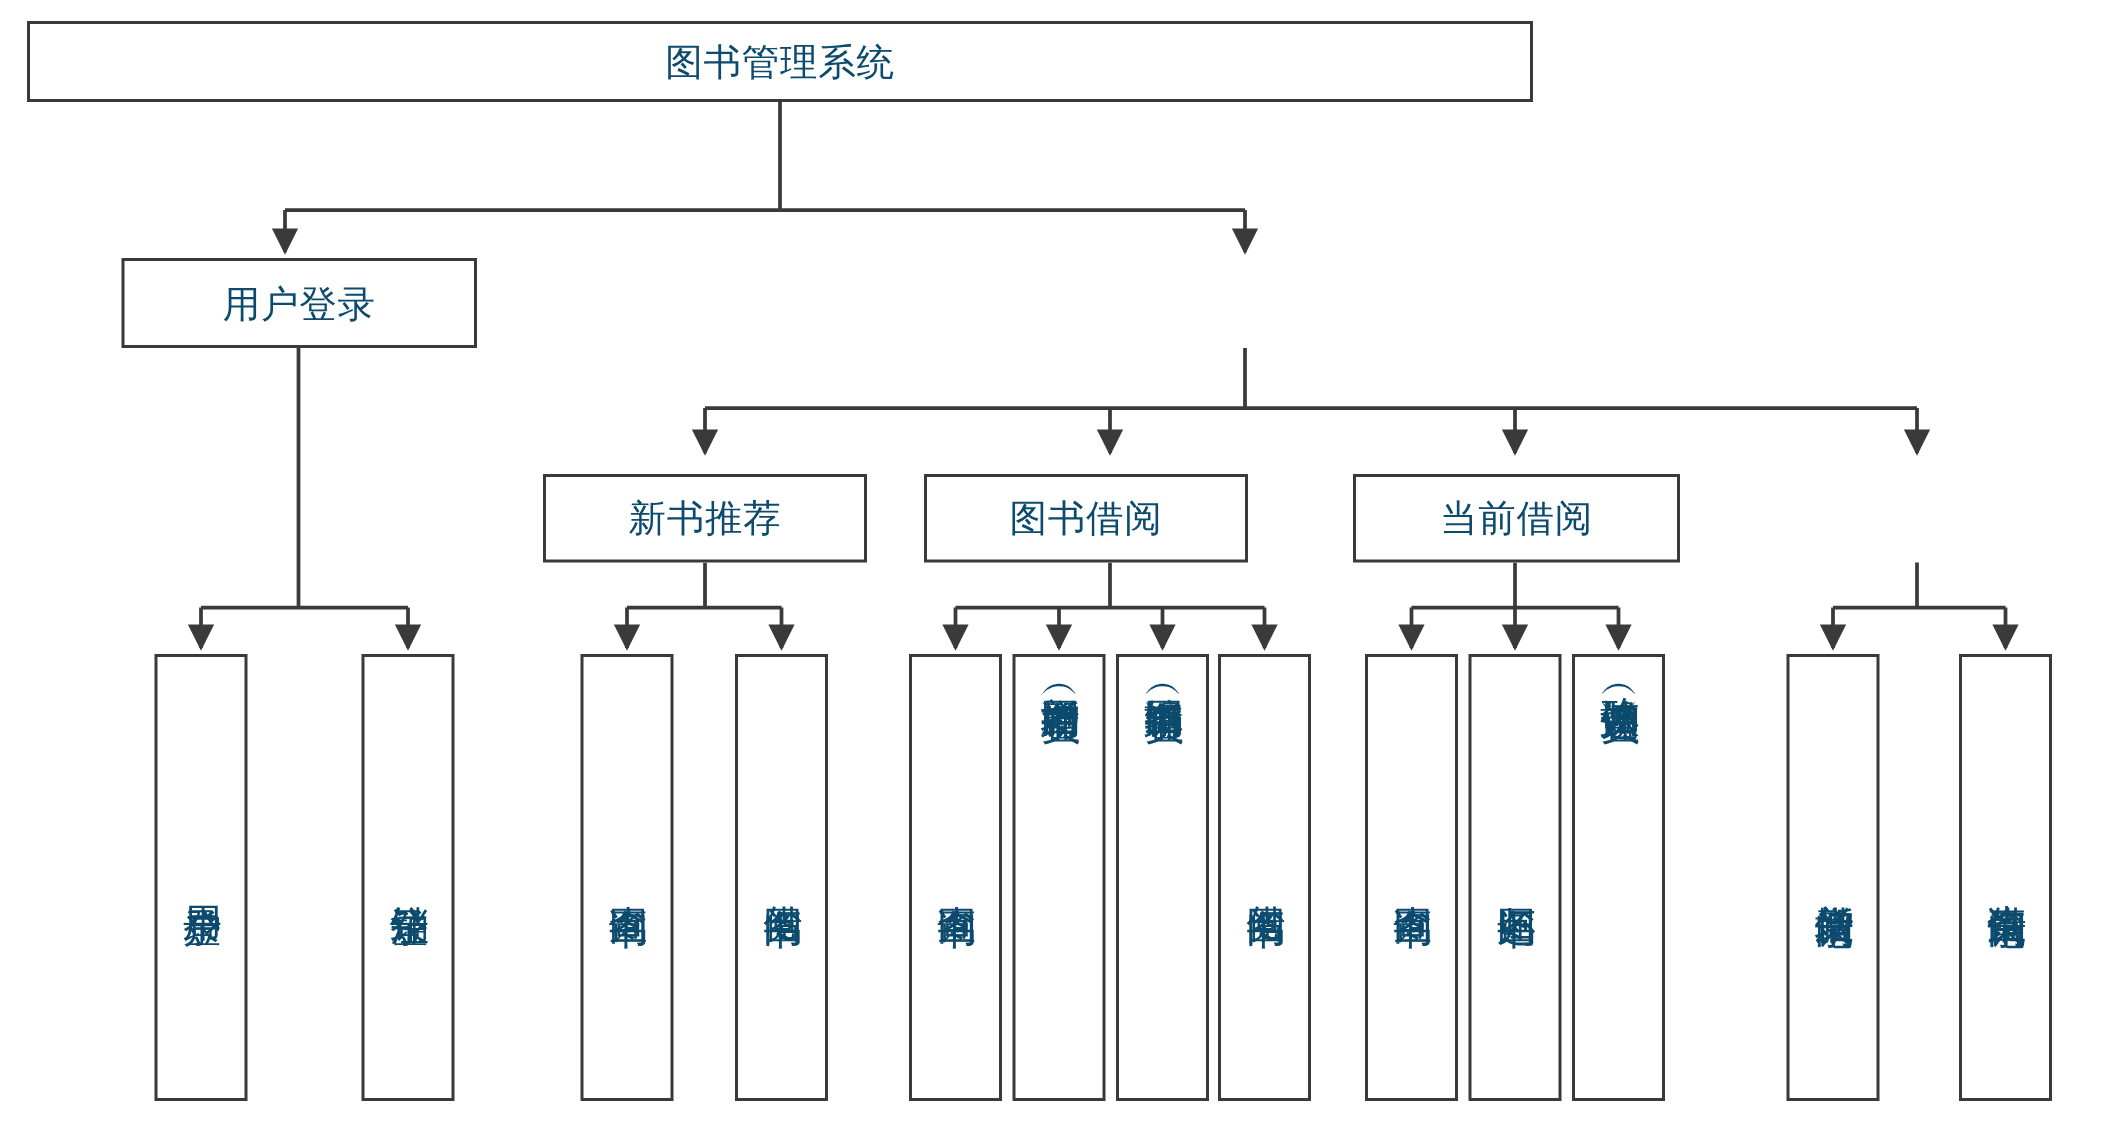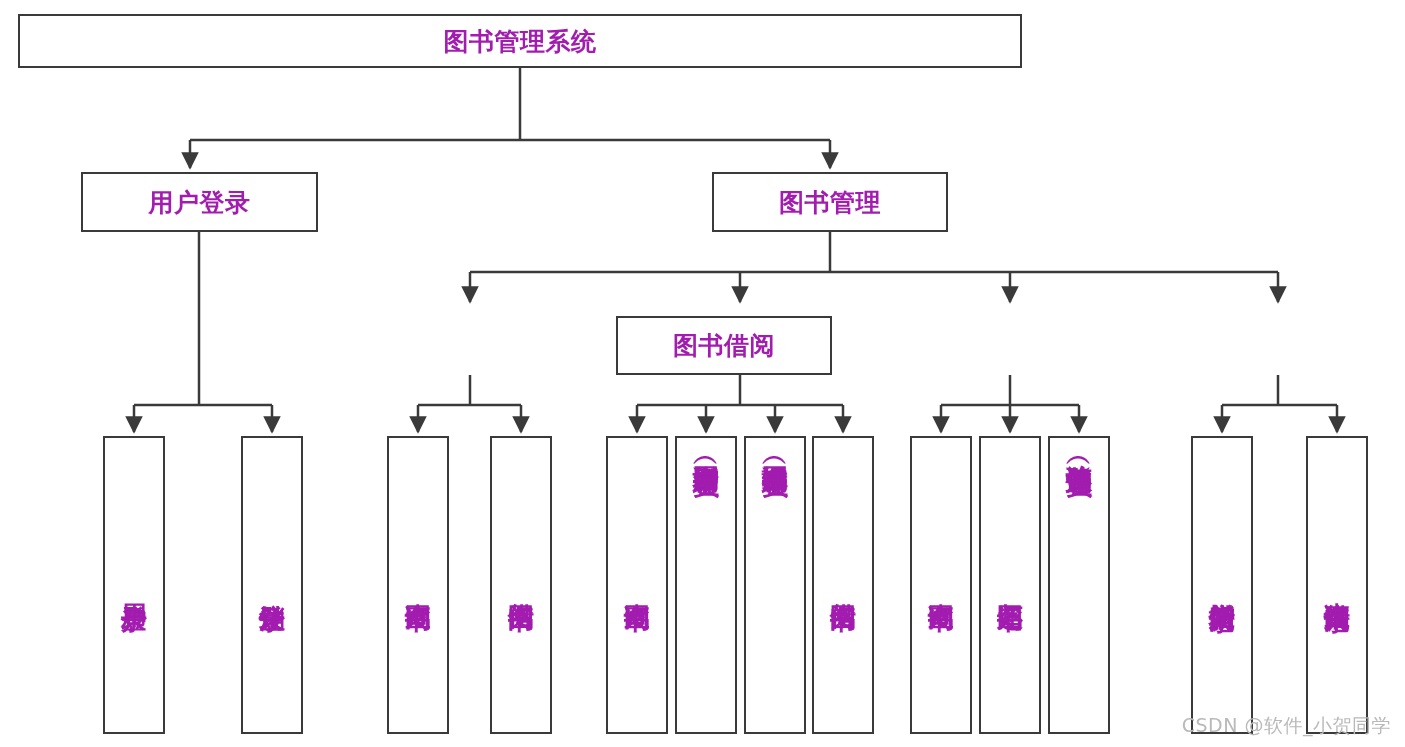--- a/index.html
+++ b/index.html
@@ -25,22 +25,21 @@
     height: 747px;
   }
   .node {
     position: absolute;
     box-sizing: border-box;
     border: 2.5px solid #3a3a3a;
     background: #ffffff;
     display: flex;
     align-items: center;
     justify-content: center;
-    color: #a21caf;
-    font-weight: bold;
+    color: #0c4a6e;
   }
   .node .label {
     display: block;
     text-align: center;
     line-height: 1.0;
     letter-spacing: 0.5px;
   }
   .node.horiz .label {
     writing-mode: horizontal-tb;
     font-size: 25px;
@@ -131,26 +130,29 @@
     </g>
   </svg>
 
   <div class="node root horiz" style="left:18px; top:14px; width:1004px; height:54px;">
     <span class="label">图书管理系统</span>
   </div>
 
   <div class="node horiz" style="left:81px; top:172px; width:237px; height:60px;">
     <span class="label">用户登录</span>
   </div>
-  <div class="node horiz" style="left:712px; top:172px; width:236px; height:60px;">
-    <span class="label">图书管理</span>
+
+  <div class="node horiz" style="left:362px; top:316px; width:216px; height:59px;">
+    <span class="label">新书推荐</span>
   </div>
-
   <div class="node horiz" style="left:616px; top:316px; width:216px; height:59px;">
     <span class="label">图书借阅</span>
+  </div>
+  <div class="node horiz" style="left:902px; top:316px; width:218px; height:59px;">
+    <span class="label">当前借阅</span>
   </div>
 
   <div class="node vert centerpad" style="left:103px; top:436px; width:62px; height:298px;">
     <span class="label">用户登录</span>
   </div>
   <div class="node vert centerpad" style="left:241px; top:436px; width:62px; height:298px;">
     <span class="label">注销登录</span>
   </div>
 
   <div class="node vert centerpad" style="left:387px; top:436px; width:62px; height:298px;">
@@ -183,15 +185,14 @@
     <span class="label">确认归还（管理员）</span>
   </div>
 
   <div class="node vert centerpad" style="left:1191px; top:436px; width:62px; height:298px;">
     <span class="label">新增借阅记录</span>
   </div>
   <div class="node vert centerpad" style="left:1306px; top:436px; width:62px; height:298px;">
     <span class="label">查询借阅记录</span>
   </div>
 
-  <div id="watermark">CSDN @软件_小贺同学</div>
 
 </div>
 
 </body></html>

